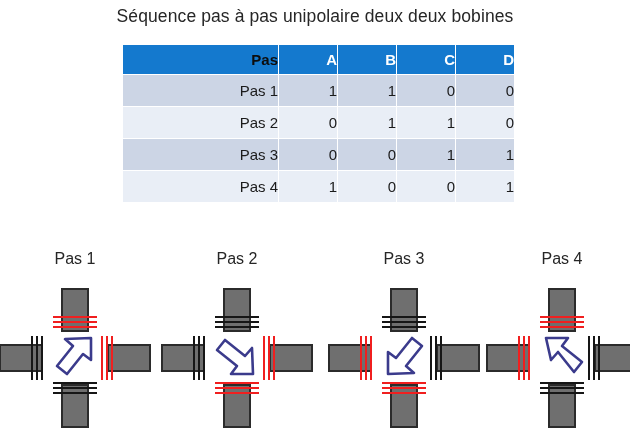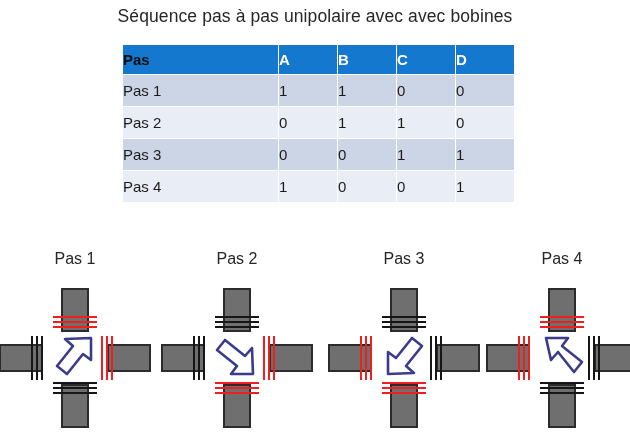--- a/index.html
+++ b/index.html
@@ -38,21 +38,21 @@
     border-spacing: 1px;
     table-layout: fixed;
   }
   #sequence-table td, #sequence-table th {
     padding: 0;
     margin: 0;
     height: 31px;
     font-size: 15px;
     font-weight: normal;
     color: #1b1b1b;
-    text-align: left;
+    text-align: right;
     vertical-align: middle;
   }
   #sequence-table thead th {
     background: #1479ce;
     font-weight: bold;
     height: 29px;
     font-size: 15px;
   }
   #sequence-table thead th.step-head {
     color: #0d0d0d;
@@ -164,21 +164,21 @@
     left: 48px;
     top: 44px;
     width: 64px;
     height: 64px;
   }
   .arrow-wrap svg { display: block; }
 </style>
 </head>
 <body>
 
-<div id="page-title">Séquence pas à pas unipolaire avec avec bobines</div>
+<div id="page-title">Séquence pas à pas unipolaire deux deux bobines</div>
 
 <table id="sequence-table">
   <colgroup>
     <col class="col-step">
       <col class="col-coil">
       <col class="col-coil">
       <col class="col-coil">
       <col class="col-coil">
   </colgroup>
   <thead>

